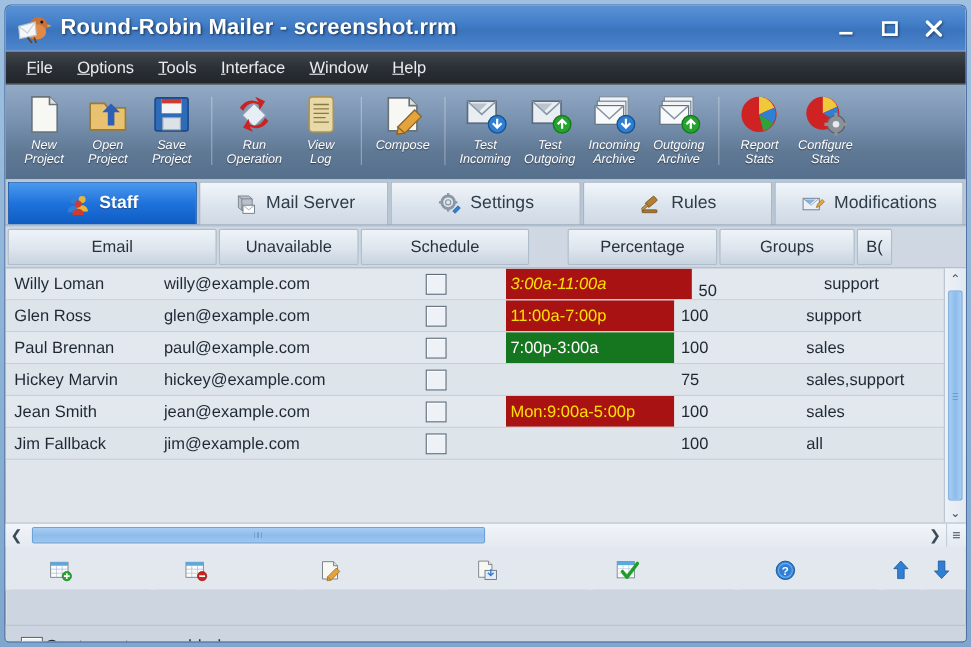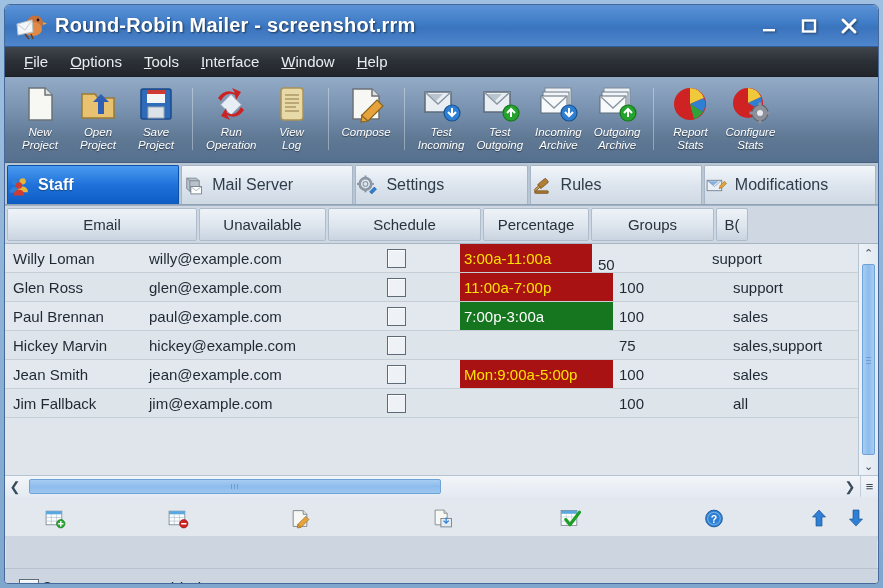--- a/index.html
+++ b/index.html
@@ -84,21 +84,21 @@
   }
   .tb-sep { width: 1px; margin: 8px 7px 12px 7px; background: rgba(255,255,255,.35); flex: none; }
 
   
   .tabs {
     height: 42px; display: flex; align-items: stretch;
     background: #b9c6d4; padding: 2px 2px 0 2px; gap: 2px;
     border-bottom: 1px solid #8fa2b6;
   }
   .tab {
-    flex: 1 1 0; display: flex; align-items: center; 
+    flex: 1 1 0; display: flex; align-items: center; justify-content: center;
     gap: 8px; cursor: pointer; font-size: 16px; color: #2e3c4a;
     background: linear-gradient(180deg,#f2f6fa 0%,#dde5ee 50%,#cfd9e4 100%);
     border: 1px solid #a7b6c6; border-bottom: none; border-radius: 2px 2px 0 0;
   }
   .tab.active {
     background: linear-gradient(180deg,#4a9af0 0%,#1f72da 50%,#0d5cc4 100%);
     color: #ffffff; font-weight: bold; border-color: #0b4fa8;
     text-shadow: 0 1px 1px rgba(0,0,0,.35);
   }
   .tab-ico { width: 22px; height: 20px; position: relative; flex: none; }
@@ -450,32 +450,32 @@
             </svg></span>
           <span>Modifications</span>
         </div>
       </div>
 
   <div class="grid-wrap">
     <div class="col-headers">
           <div class="col-h" style="width: 190px;">Email</div>
           <div class="col-h" style="width: 127px;">Unavailable</div>
           <div class="col-h" style="width: 153px;">Schedule</div>
-          <div class="col-h" style="width: 106px;">Percentage</div>
+          <div class="col-h" style="width: 136px; margin-left: 33px;">Percentage</div>
           <div class="col-h" style="width: 123px;">Groups</div>
           <div class="col-h" style="width: 32px;">B(</div>
         </div>
     <div class="rows">
           <div class="row">
             <div class="cell" style="width: 136px;">Willy Loman</div>
             <div class="cell" style="width: 190px;">willy@example.com</div>
             <div class="cell center" style="width: 127px;">
               <span class="chk"></span>
             </div>
-            <div class="cell" style="width: 132px; padding: 0px;">
+            <div class="cell" style="width: 169px; padding: 0px; font-style: italic;">
               <span class="sched" style="background: rgb(168, 18, 18); color: rgb(255, 225, 0);">3:00a-11:00a</span>
             </div>
             <div class="cell" style="width: 114px; margin-top: 12px;">50</div>
             <div class="cell" style="width: 123px;">support</div>
             <div class="cell" style="width: 32px;"></div>
           </div>
           <div class="row">
             <div class="cell" style="width: 136px;">Glen Ross</div>
             <div class="cell" style="width: 190px;">glen@example.com</div>
             <div class="cell center" style="width: 127px;">

